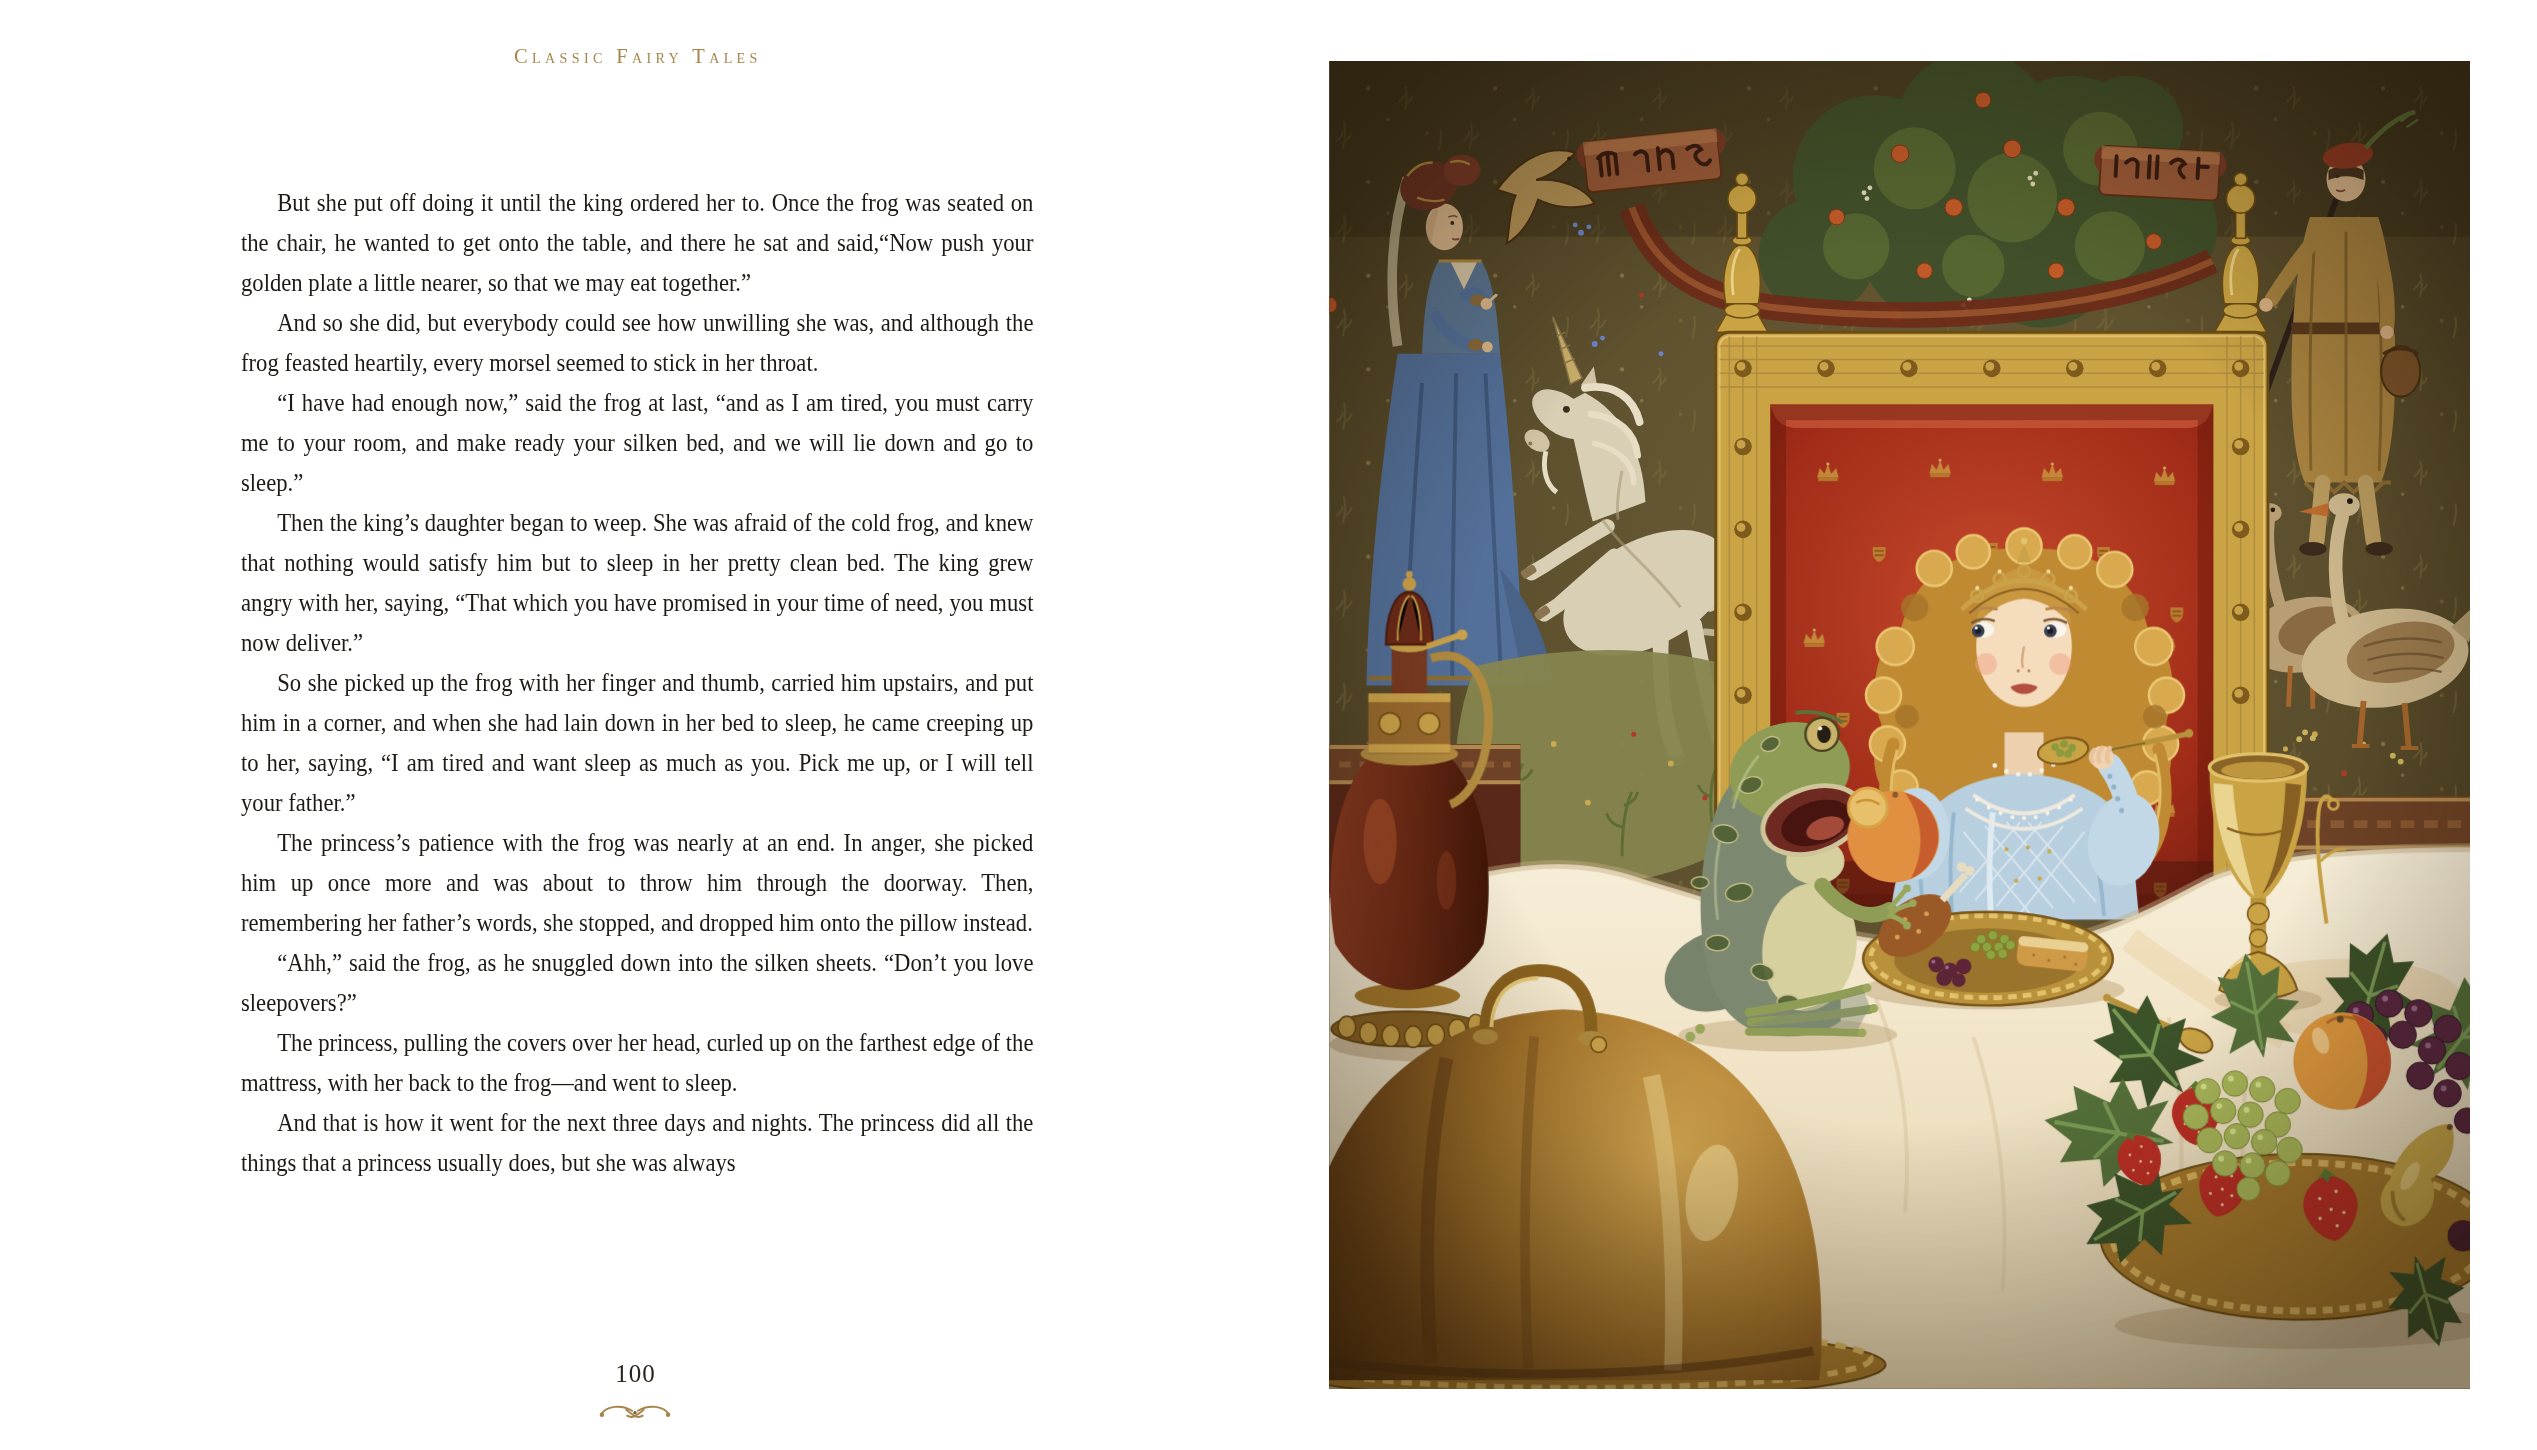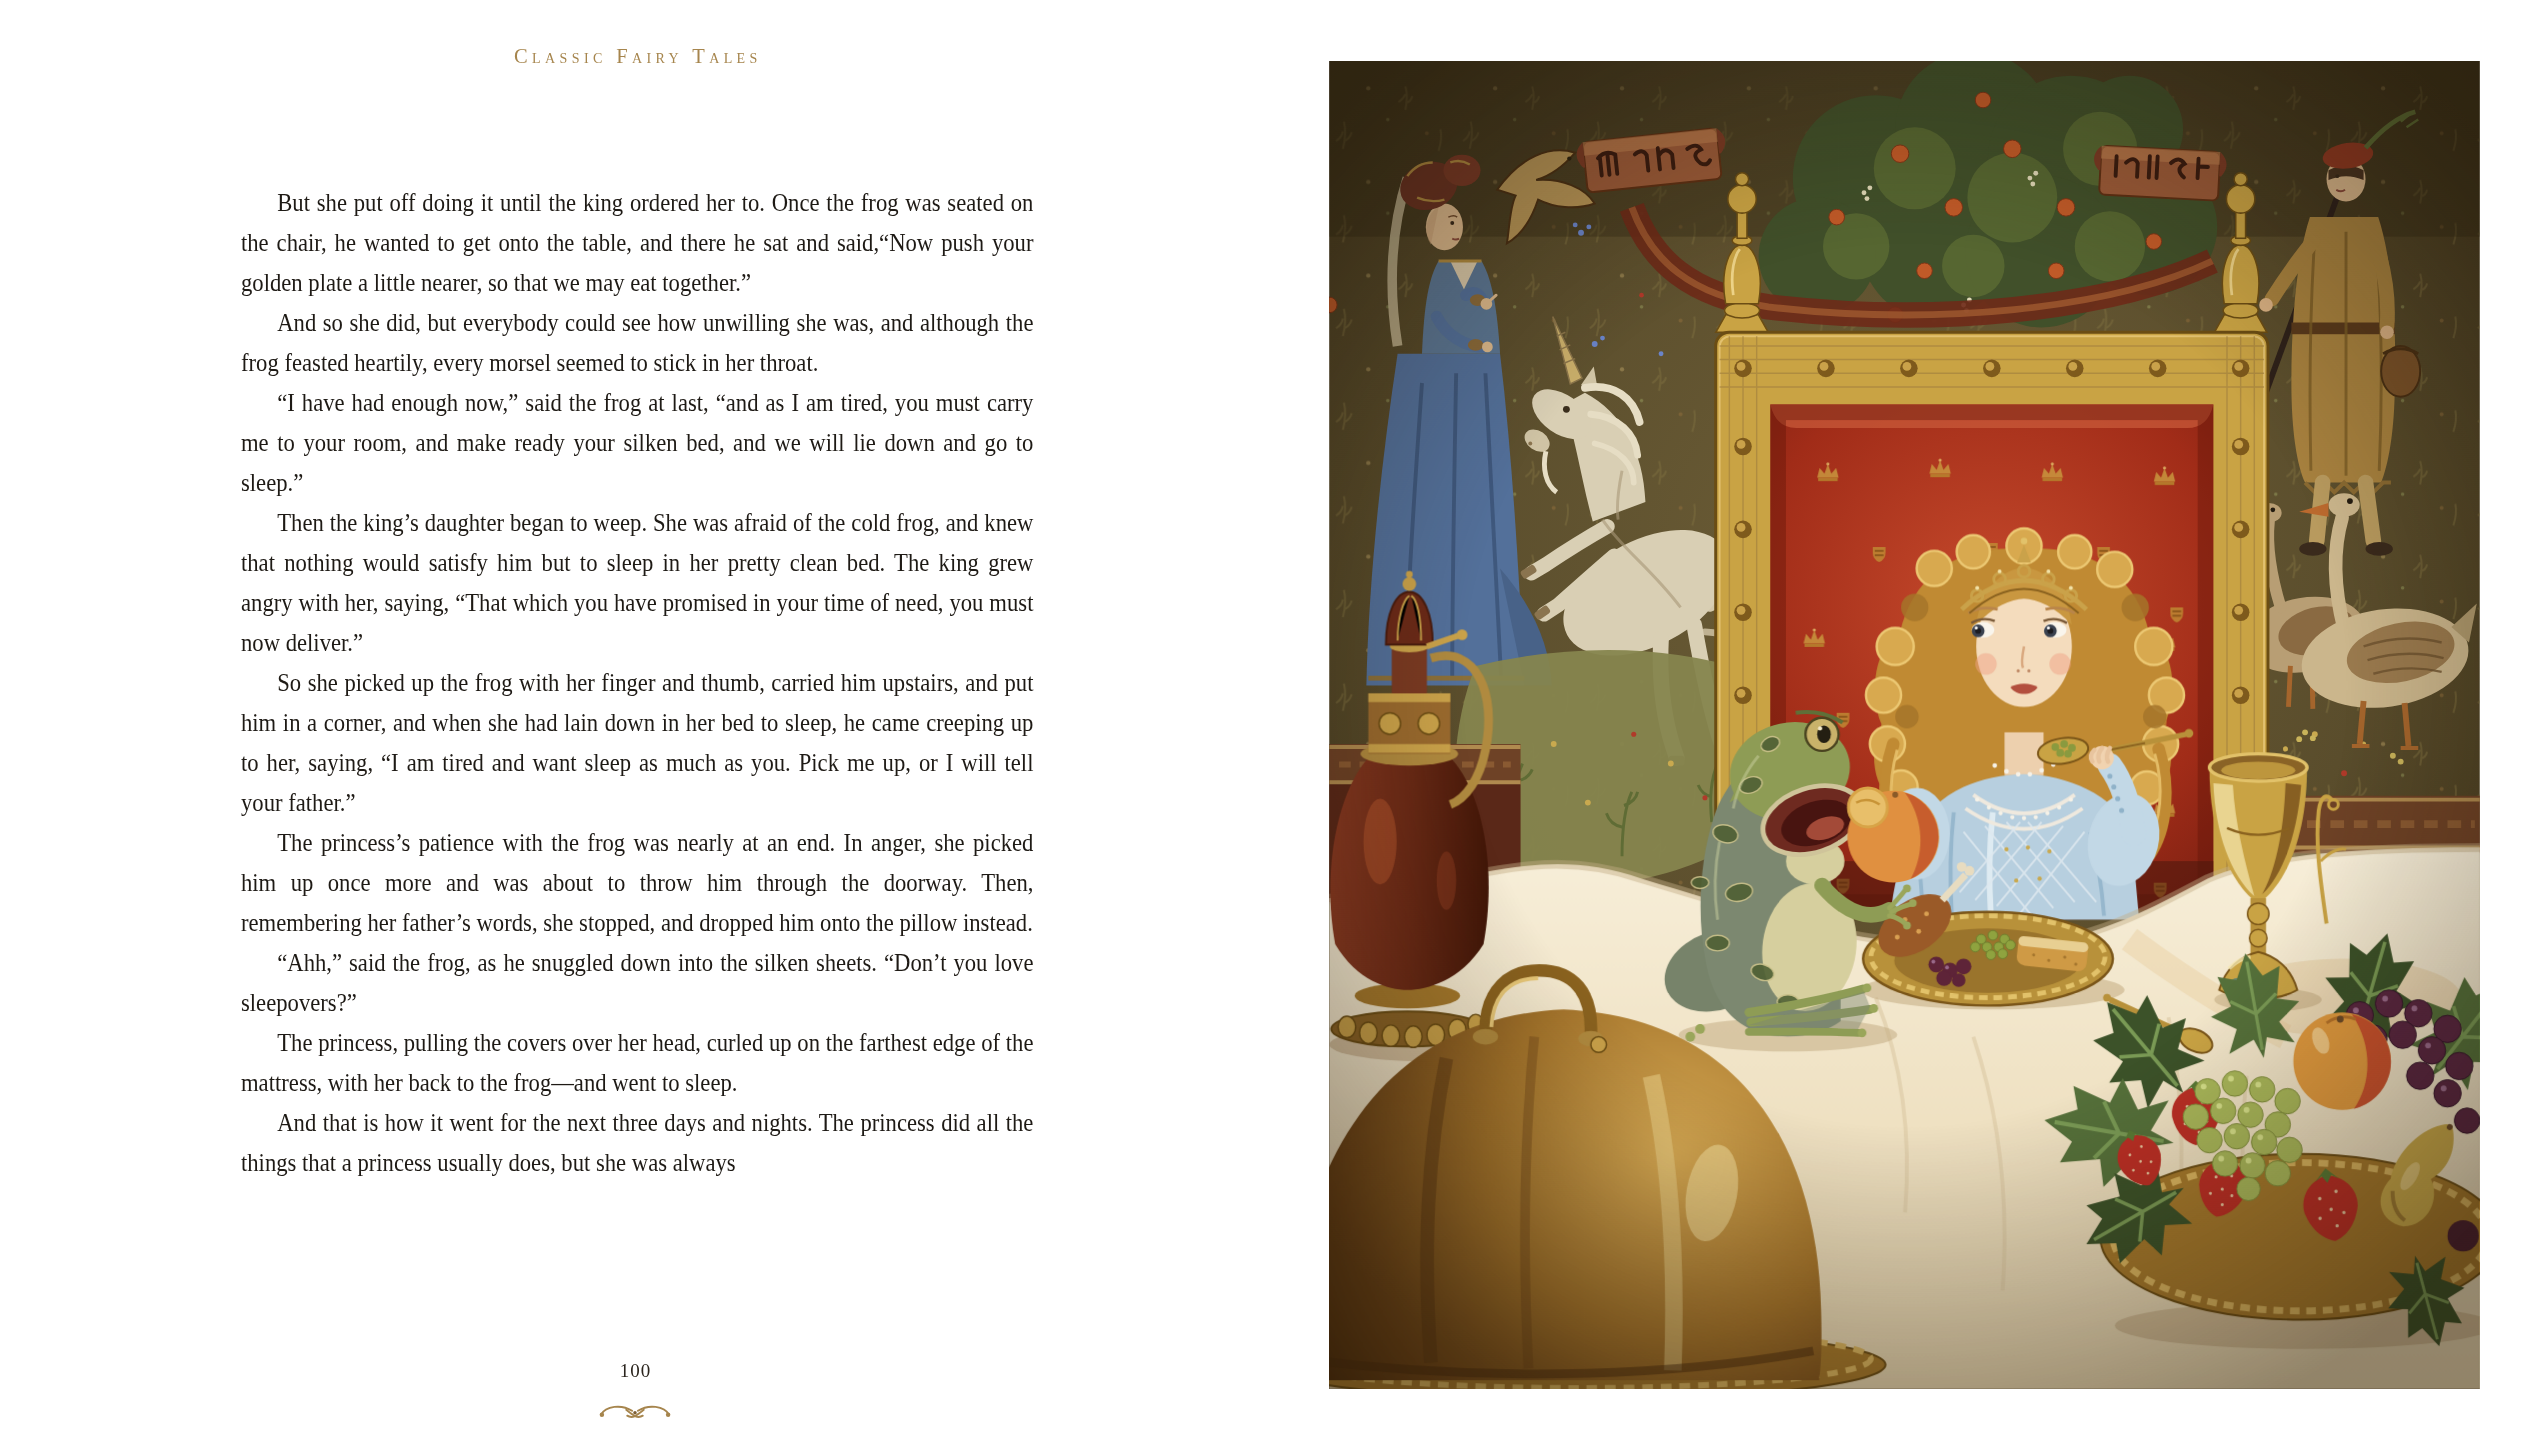--- a/index.html
+++ b/index.html
@@ -1,25 +1,25 @@
 <!DOCTYPE html>
 <html><head>
 <meta charset="utf-8">
 <style>
   html,body{margin:0;padding:0;background:#ffffff;}
   .spread{position:relative;width:2470px;height:1450px;background:#ffffff;overflow:hidden;
-          font-family:"Liberation Serif", serif;padding-left:11px;}
+          font-family:"Liberation Serif", serif;}
   .running-head{position:absolute;left:514px;top:45px;font-size:20.5px;letter-spacing:4.4px;
                 font-variant:small-caps;color:#a6854d;white-space:nowrap;}
   .body-text{position:absolute;left:241px;top:183px;width:853px;transform:scaleX(.929);
              transform-origin:0 0;font-size:24.4px;line-height:40px;text-align:justify;
              color:#1e1a15;}
   .body-text p{margin:0;text-indent:39px;}
   .folio{position:absolute;left:241px;top:1360px;width:789px;text-align:center;
-         font-size:19px;letter-spacing:1px;color:#2a241d;}
+         font-size:25px;letter-spacing:1px;color:#2a241d;}
   .ornament{position:absolute;left:598px;top:1402px;width:74px;height:21.5px;}
   .illustration{position:absolute;left:1329px;top:61px;width:1151px;height:1328px;display:block;}
 </style>
 </head>
 <body>
 
 <div class="spread">
 
   <div>
     <div class="running-head">Classic Fairy Tales</div>

